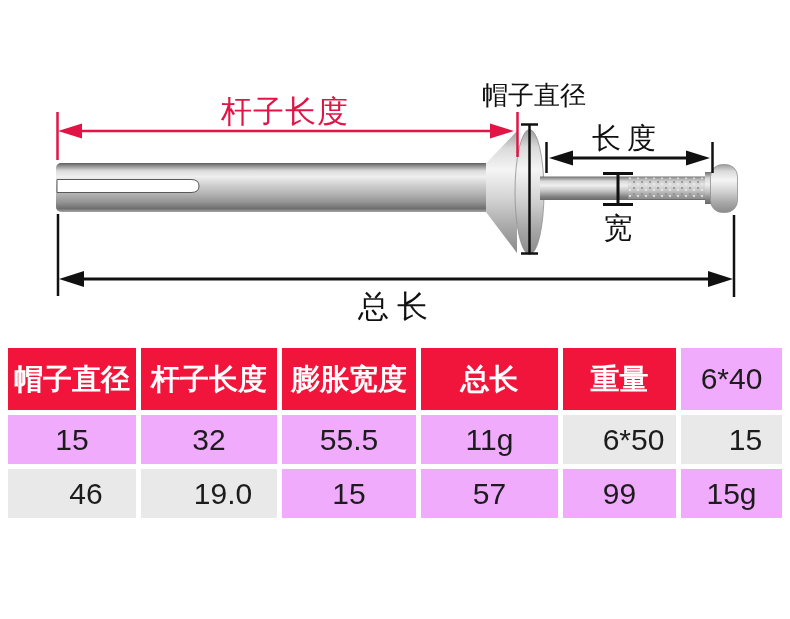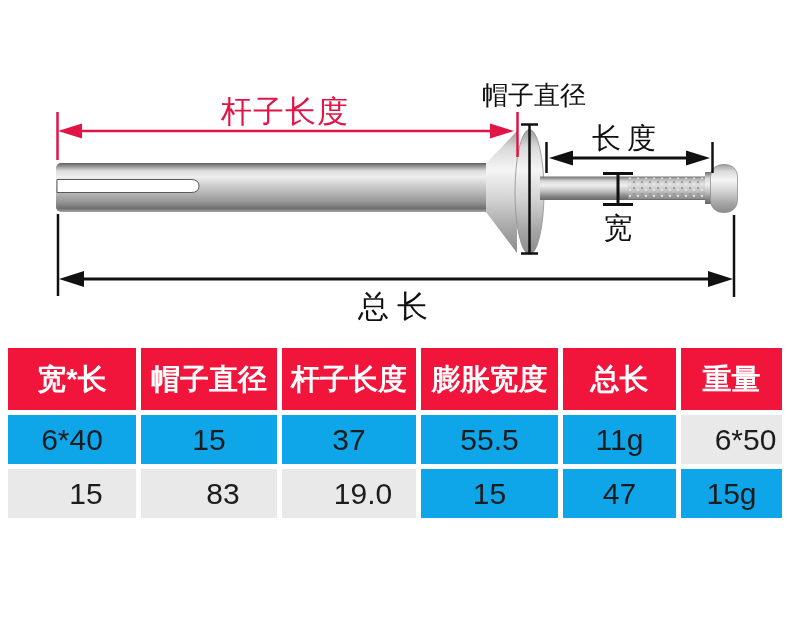--- a/index.html
+++ b/index.html
@@ -17,21 +17,21 @@
     column-gap:5px;row-gap:5px;
   }
   .cell{
     display:flex;align-items:center;justify-content:center;
     font-size:30px;line-height:1;color:#1c1c1c;
     white-space:nowrap;
   }
   .cell.hdr{
     background:#f1143b;color:#ffffff;font-weight:bold;font-size:29px;
   }
-  .cell.dark{background:#0ea5e9;}
+  .cell.dark{background:#f0abfc;}
   .cell.light{background:#e9e9e9;padding-left:28px;}
 </style>
 </head>
 <body>
 
 <div class="canvas">
 
   <svg class="diagram-svg" width="790" height="345" viewBox="0 0 790 345">
     <defs>
       <linearGradient id="gradRod" x1="0" y1="0" x2="0" y2="1">
@@ -123,36 +123,36 @@
       <line x1="58" y1="214" x2="58" y2="296" stroke-width="2.5"></line>
       <line x1="734" y1="215" x2="734" y2="297" stroke-width="2.5"></line>
       <line x1="72" y1="279" x2="720" y2="279" stroke-width="3"></line>
       <polygon points="59,279 84,271 84,287" stroke="none"></polygon>
       <polygon points="733,279 708,271 708,287" stroke="none"></polygon>
       <text x="397" y="317" text-anchor="middle" font-size="31" letter-spacing="8" stroke="none">总长</text>
     </g>
   </svg>
 
   <div class="spec-table">
-    <div class="cell hdr">宽*长</div>
     <div class="cell hdr">帽子直径</div>
     <div class="cell hdr">杆子长度</div>
     <div class="cell hdr">膨胀宽度</div>
     <div class="cell hdr">总长</div>
     <div class="cell hdr">重量</div>
 
     <div class="cell dark">6*40</div>
     <div class="cell dark">15</div>
-    <div class="cell dark">37</div>
+    <div class="cell dark">32</div>
     <div class="cell dark">55.5</div>
     <div class="cell dark">11g</div>
 
     <div class="cell light">6*50</div>
     <div class="cell light">15</div>
-    <div class="cell light">83</div>
+    <div class="cell light">46</div>
     <div class="cell light">19.0</div>
 
     <div class="cell dark">15</div>
-    <div class="cell dark">47</div>
+    <div class="cell dark">57</div>
+    <div class="cell dark">99</div>
     <div class="cell dark">15g</div>
   </div>
 
 </div>
 
 </body></html>

